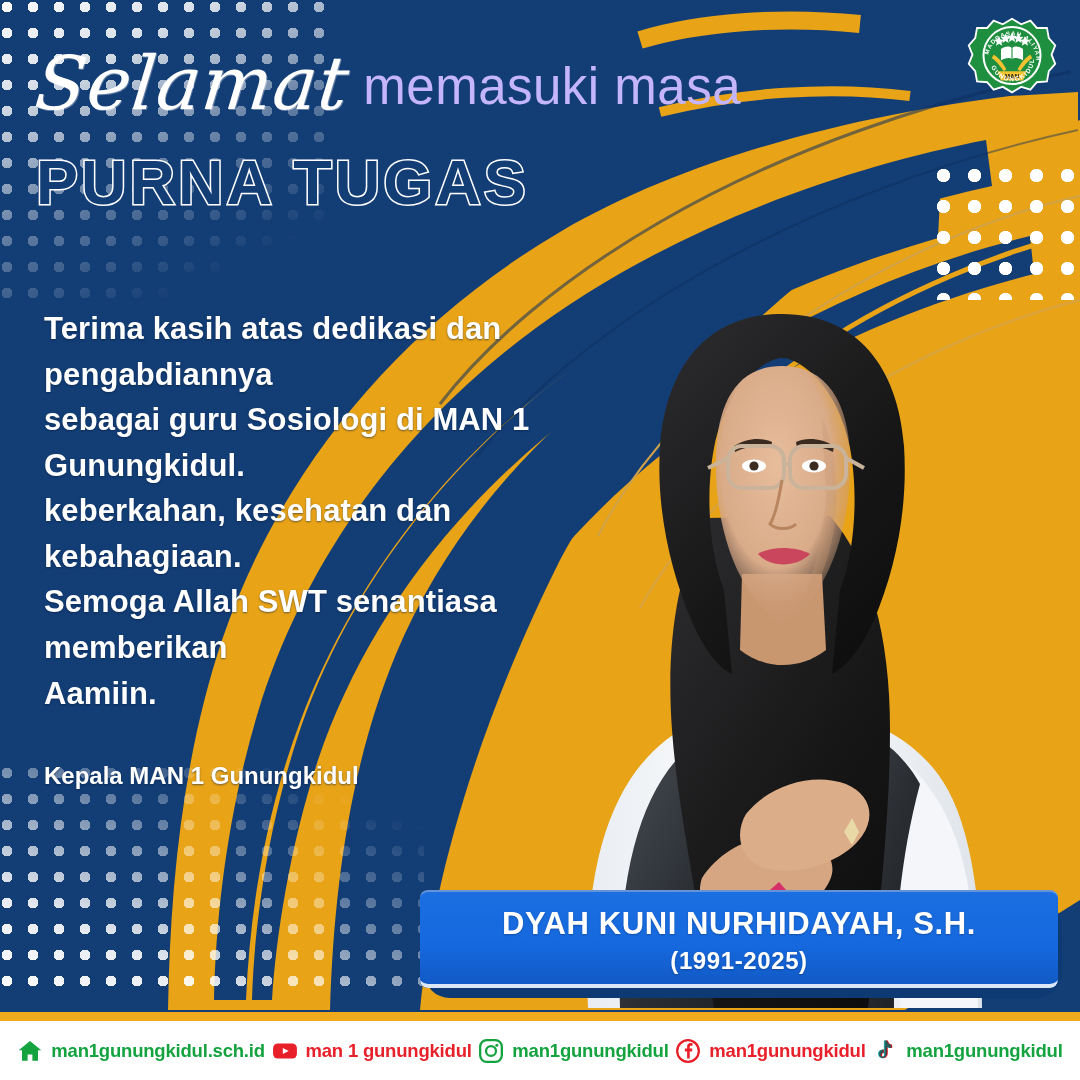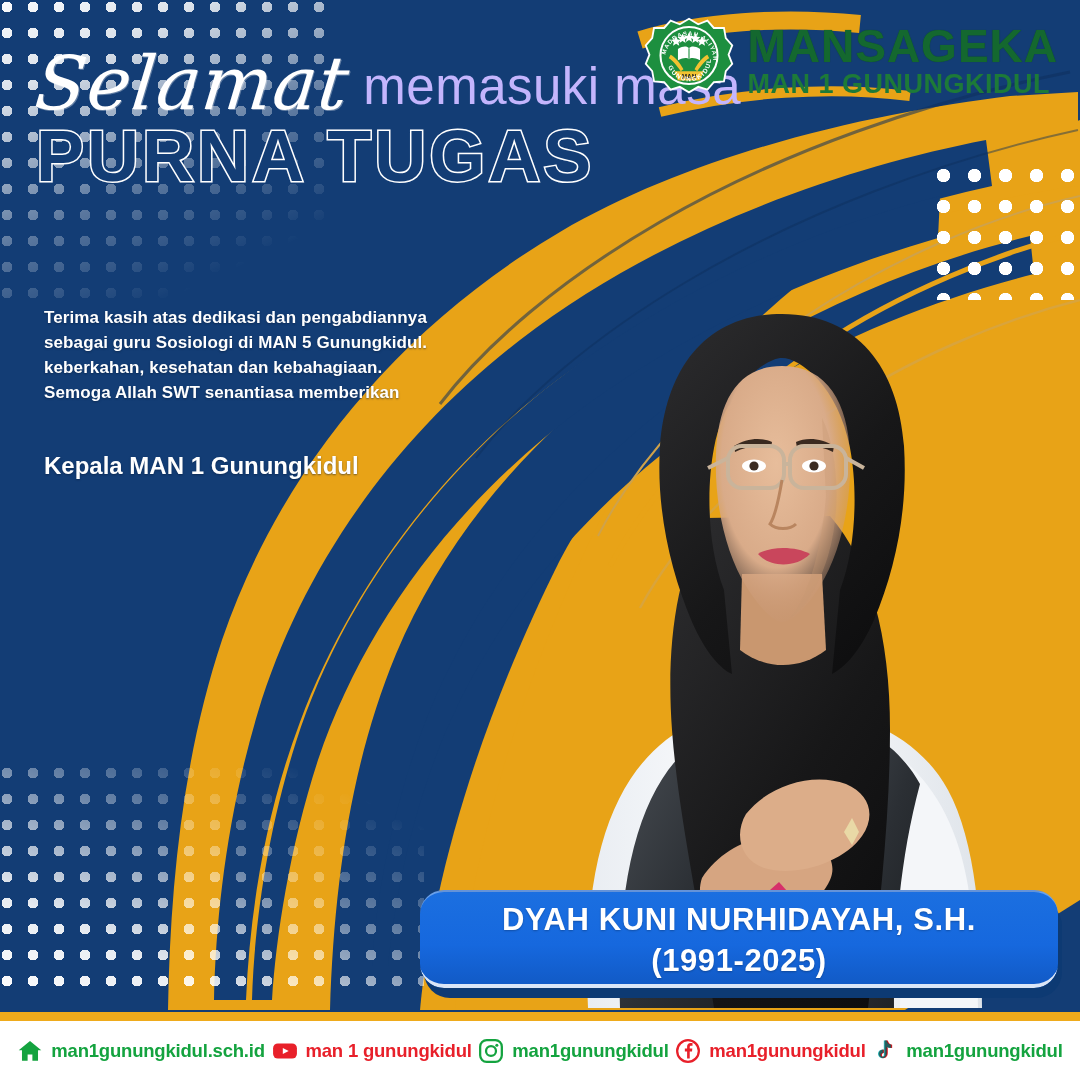--- a/index.html
+++ b/index.html
@@ -74,39 +74,39 @@
     transform:skewX(-6deg);
   }
   .hl-thin{
     font-size:51px;
     color:#c4b5fd;
     letter-spacing:.5px;
     line-height:1;
     padding-bottom:8px;
   }
   .hl-big{
-    margin-top:0;
-    font-size:72px;
+    margin-top:31px;
+    font-size:63px;
     font-weight:bold;
     letter-spacing:3px;
     line-height:1;
     color:#133d75;
     -webkit-text-stroke:3px #ffffff;
     paint-order:stroke fill;
     text-shadow:0 0 0 #fff;
   }
 
   
   .body-copy{
     position:absolute;left:44px;top:306px;width:540px;z-index:30;
     color:#ffffff;
   }
   .body-copy p{
     margin:0;
-    font-size:17px;
+    font-size:31px;
     font-weight:bold;
     line-height:1.47;
     letter-spacing:.1px;
     text-shadow:0 1px 2px rgba(10,30,60,.55);
   }
   .signoff{margin-top:44px;}
   .signoff div{
     font-size:24px;font-weight:bold;line-height:1.32;
     text-shadow:0 1px 2px rgba(10,30,60,.55);
   }
@@ -120,32 +120,32 @@
   .name-banner{
     position:absolute;left:420px;right:22px;bottom:92px;height:98px;z-index:45;
   }
   .nb-shadow{
     position:absolute;left:4px;top:10px;right:-4px;bottom:-10px;
     background:#0d3a73;border-radius:26px;
   }
   .nb-face{
     position:absolute;inset:0;
     background:linear-gradient(180deg,#1b6fe0 0%,#1668de 55%,#1159c4 100%);
-    border-radius:24px;
+    border-radius:8px;
     border-top:2px solid rgba(255,255,255,.35);
     box-shadow:inset 0 -6px 0 -2px rgba(255,255,255,.85);
     display:flex;flex-direction:column;align-items:center;justify-content:center;
     overflow:hidden;
   }
   .nb-name{
     color:#ffffff;font-size:31px;font-weight:bold;letter-spacing:.6px;
     text-shadow:0 1px 2px rgba(0,0,0,.25);
   }
   .nb-years{
-    color:#ffffff;font-size:31px;font-weight:bold;letter-spacing:.6px;margin-top:5px;
+    color:#ffffff;font-size:24px;font-weight:bold;letter-spacing:.6px;margin-top:5px;
     text-shadow:0 1px 2px rgba(0,0,0,.25);
   }
 
   
   .gold-rule{
     position:absolute;left:0;right:0;bottom:59px;height:9px;background:#efab1c;z-index:50;
   }
   .footer{
     position:absolute;left:0;right:0;bottom:0;height:59px;background:#ffffff;z-index:50;
     display:flex;align-items:center;justify-content:space-around;padding:0 14px;
@@ -309,39 +309,36 @@
       <text x="50" y="68" text-anchor="middle" font-size="7" font-weight="bold" fill="#1d1d1d" font-family="Liberation Sans, sans-serif">MAN</text>
       <path id="arcTop" d="M24 47 A 26 26 0 0 1 76 47" fill="none"></path>
       <path id="arcBot" d="M26 47 A 24 24 0 0 0 74 47" fill="none"></path>
       <text font-size="6.4" font-weight="bold" fill="#ffffff" font-family="Liberation Sans, sans-serif" letter-spacing="1.1">
         <textPath href="#arcTop" startOffset="6%">MADRASAH ALIYAH NEGERI 1</textPath>
       </text>
       <text font-size="7" font-weight="bold" fill="#ffffff" font-family="Liberation Sans, sans-serif" letter-spacing="1.4">
         <textPath href="#arcBot" startOffset="11%">GUNUNGKIDUL</textPath>
       </text>
     </svg>
-    <div class="brand-words">
-      <div class="brand-main">MANSAGEKA</div>
-      <div class="brand-sub">MAN 1 GUNUNGKIDUL</div>
-    </div>
   </div>
 
   <div class="headline">
     <div class="hl-row">
       <span class="hl-script">Selamat</span>
       <span class="hl-thin">memasuki masa</span>
     </div>
     <div class="hl-big">PURNA TUGAS</div>
   </div>
 
   <div class="body-copy">
     <p>Terima kasih atas dedikasi dan pengabdiannya</p>
-    <p>sebagai guru Sosiologi di MAN 5 Gunungkidul.</p>
+    <p>sebagai guru Sosiologi di MAN 1 Gunungkidul.</p>
     <p>keberkahan, kesehatan dan kebahagiaan.</p>
     <p>Semoga Allah SWT senantiasa memberikan</p>
+    <p>Aamiin.</p>
     <div class="signoff">
       <div>Kepala MAN 1 Gunungkidul</div>
     </div>
   </div>
 
   <div class="name-banner">
     <div class="nb-shadow"></div>
     <div class="nb-face">
       <div class="nb-name">DYAH KUNI NURHIDAYAH, S.H.</div>
       <div class="nb-years">(1991-2025)</div>

